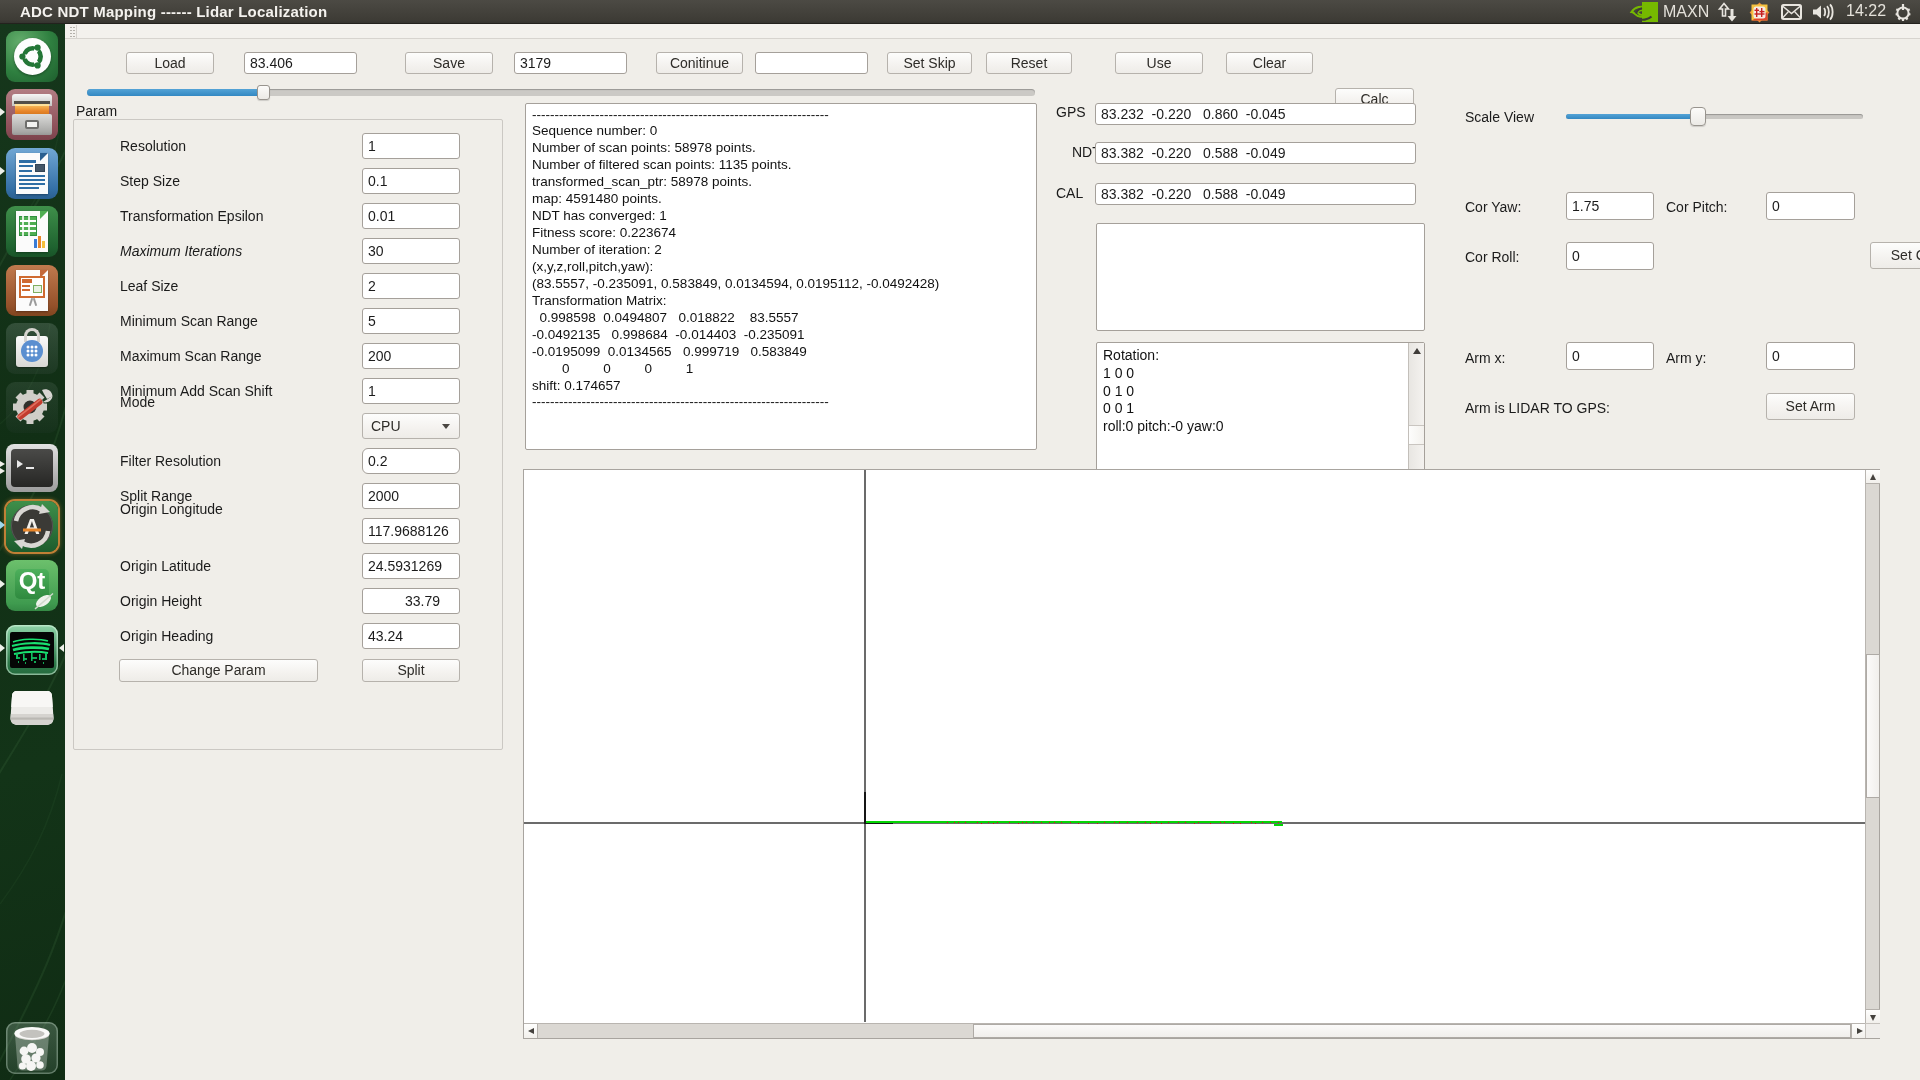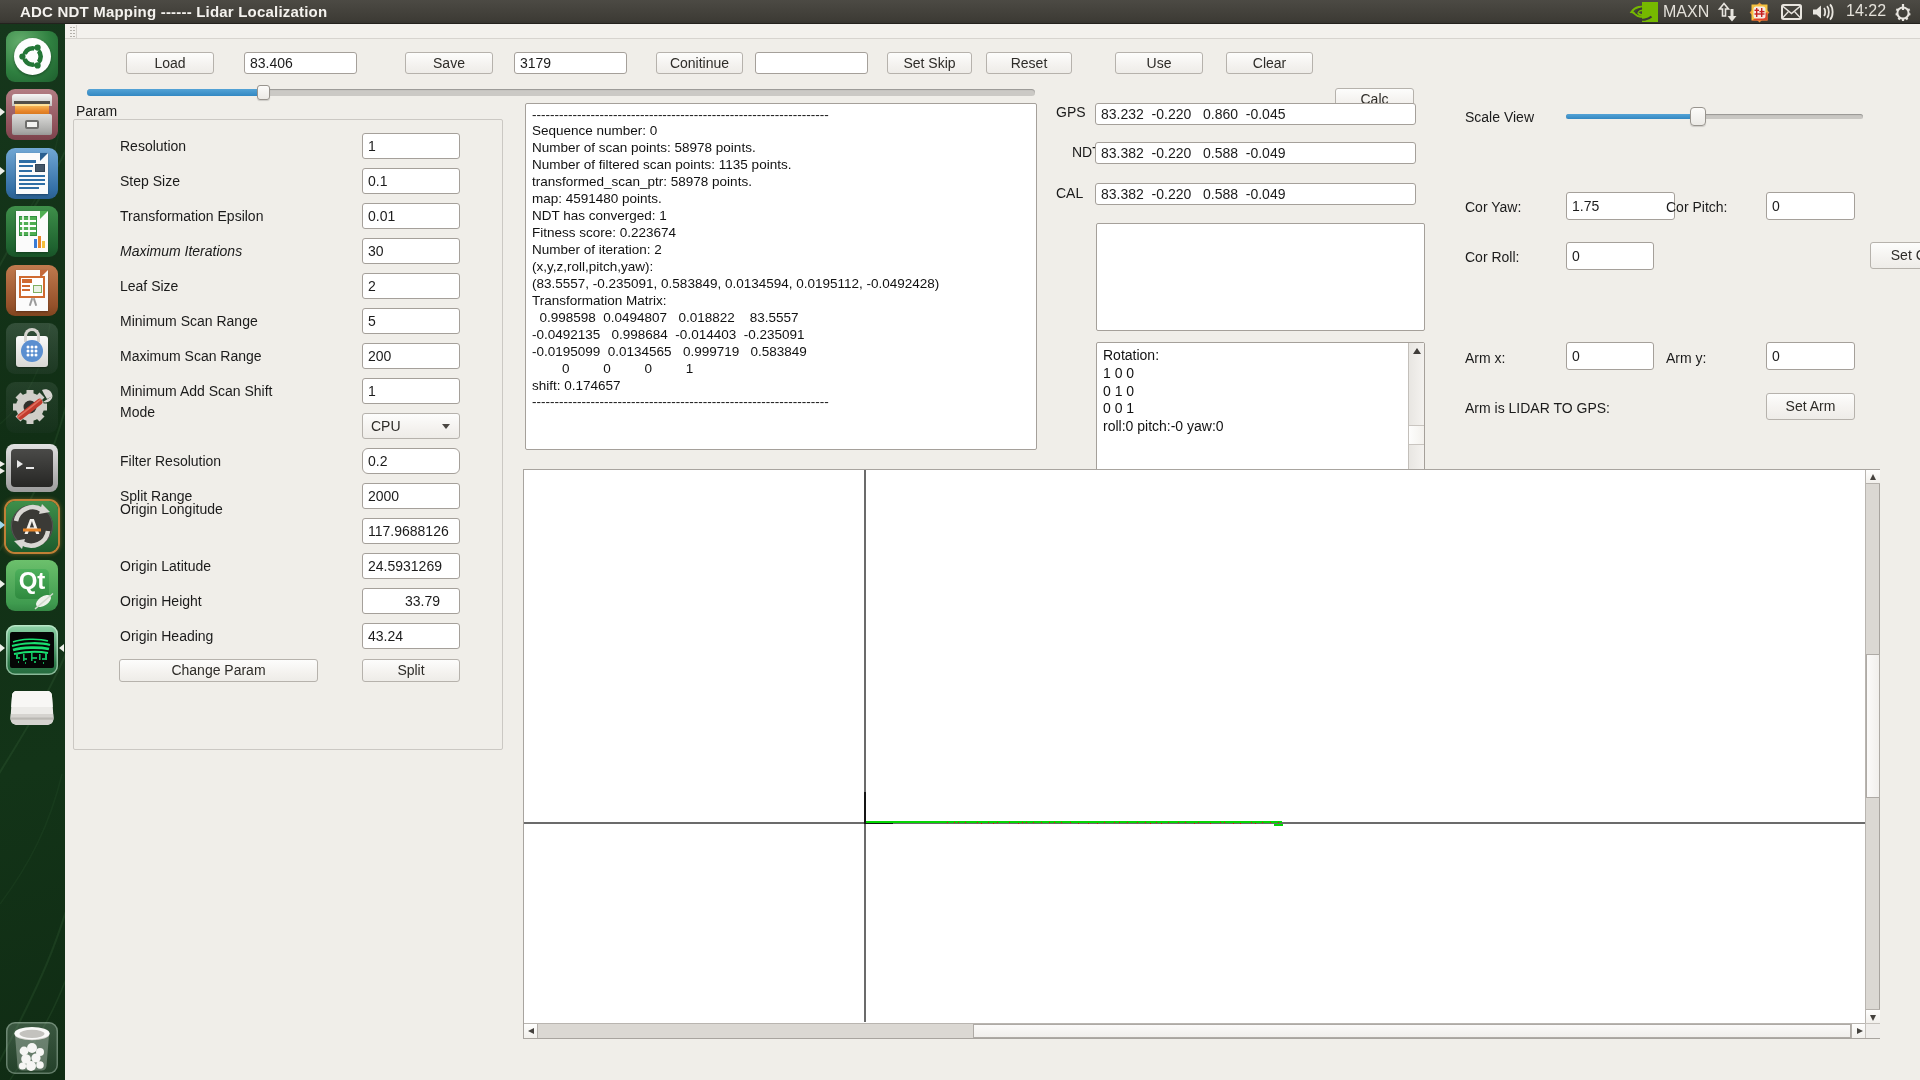--- a/index.html
+++ b/index.html
@@ -331,21 +331,21 @@
   <div class="lbl" style="left:76px; top:103px;">Param</div>
   <div class="abs" style="left:73px; top:119px; width:430px; height:631px; border:1px solid #cbc8c3; border-radius:2px;"></div>
   <div class="lbl" style="left:120px; top:138px;">Resolution</div>
   <div class="lbl" style="left:120px; top:173px;">Step Size</div>
   <div class="lbl" style="left:120px; top:208px;">Transformation Epsilon</div>
   <div class="lbl" style="left:120px; top:243px;font-style:italic;">Maximum Iterations</div>
   <div class="lbl" style="left:120px; top:278px;">Leaf Size</div>
   <div class="lbl" style="left:120px; top:313px;">Minimum Scan Range</div>
   <div class="lbl" style="left:120px; top:348px;">Maximum Scan Range</div>
   <div class="lbl" style="left:120px; top:383px;">Minimum Add Scan Shift</div>
-  <div class="lbl" style="left:120px; top:404px;">Mode</div>
+  <div class="lbl" style="left:120px; top:394px;">Mode</div>
   <div class="lbl" style="left:120px; top:453px;">Filter Resolution</div>
   <div class="lbl" style="left:120px; top:488px;">Split Range</div>
   <div class="lbl" style="left:120px; top:501px;">Origin Longitude</div>
   <div class="lbl" style="left:120px; top:558px;">Origin Latitude</div>
   <div class="lbl" style="left:120px; top:593px;">Origin Height</div>
   <div class="lbl" style="left:120px; top:628px;">Origin Heading</div>
   <div class="fld" style="left:362px; top:133px; width:98px; height:26px; line-height:24px;">1</div>
   <div class="fld" style="left:362px; top:168px; width:98px; height:26px; line-height:24px;">0.1</div>
   <div class="fld" style="left:362px; top:203px; width:98px; height:26px; line-height:24px;">0.01</div>
   <div class="fld" style="left:362px; top:238px; width:98px; height:26px; line-height:24px;">30</div>
@@ -406,21 +406,21 @@
       <div style="position:absolute; top:82px; left:0; width:15px; height:20px; background:linear-gradient(90deg,#fdfdfc,#f3f1ed); border-top:1px solid #c9c5c0; border-bottom:1px solid #c9c5c0;"></div>
     </div>
   </div>
 
   <div class="lbl" style="left:1465px; top:109px;">Scale View</div>
   <div class="abs" style="left:1566px; top:114px; width:297px; height:5px; border-radius:2.5px; background:#c9c7c3; box-shadow:inset 0 1px 1px rgba(0,0,0,0.25);"></div>
   <div class="abs" style="left:1566px; top:114px; width:128px; height:5px; border-radius:2.5px 0 0 2.5px; background:linear-gradient(#54a3d6,#3388c2);"></div>
   <div class="abs" style="left:1690px; top:107px; width:16px; height:19px; border-radius:4px; background:linear-gradient(#fcfbf9,#eceae6); border:1px solid #98948e; box-shadow:0 1px 1px rgba(0,0,0,0.15);"></div>
 
   <div class="lbl" style="left:1465px; top:199px;">Cor Yaw:</div>
-  <div class="fld" style="left:1566px; top:192px; width:109px; height:28px; line-height:26px;">1.75</div>
+  <div class="fld" style="left:1566px; top:192px; width:88px; height:28px; line-height:26px;">1.75</div>
   <div class="lbl" style="left:1666px; top:199px;">Cor Pitch:</div>
   <div class="fld" style="left:1766px; top:192px; width:89px; height:28px; line-height:26px;">0</div>
   <div class="lbl" style="left:1465px; top:249px;">Cor Roll:</div>
   <div class="fld" style="left:1566px; top:242px; width:88px; height:28px; line-height:26px;">0</div>
   <div class="btn" style="left:1870px; top:242px; width:89px; height:27px; line-height:25px;">Set Cor</div>
 
   <div class="lbl" style="left:1465px; top:350px;">Arm x:</div>
   <div class="fld" style="left:1566px; top:342px; width:88px; height:28px; line-height:26px;">0</div>
   <div class="lbl" style="left:1666px; top:350px;">Arm y:</div>
   <div class="fld" style="left:1766px; top:342px; width:89px; height:28px; line-height:26px;">0</div>

